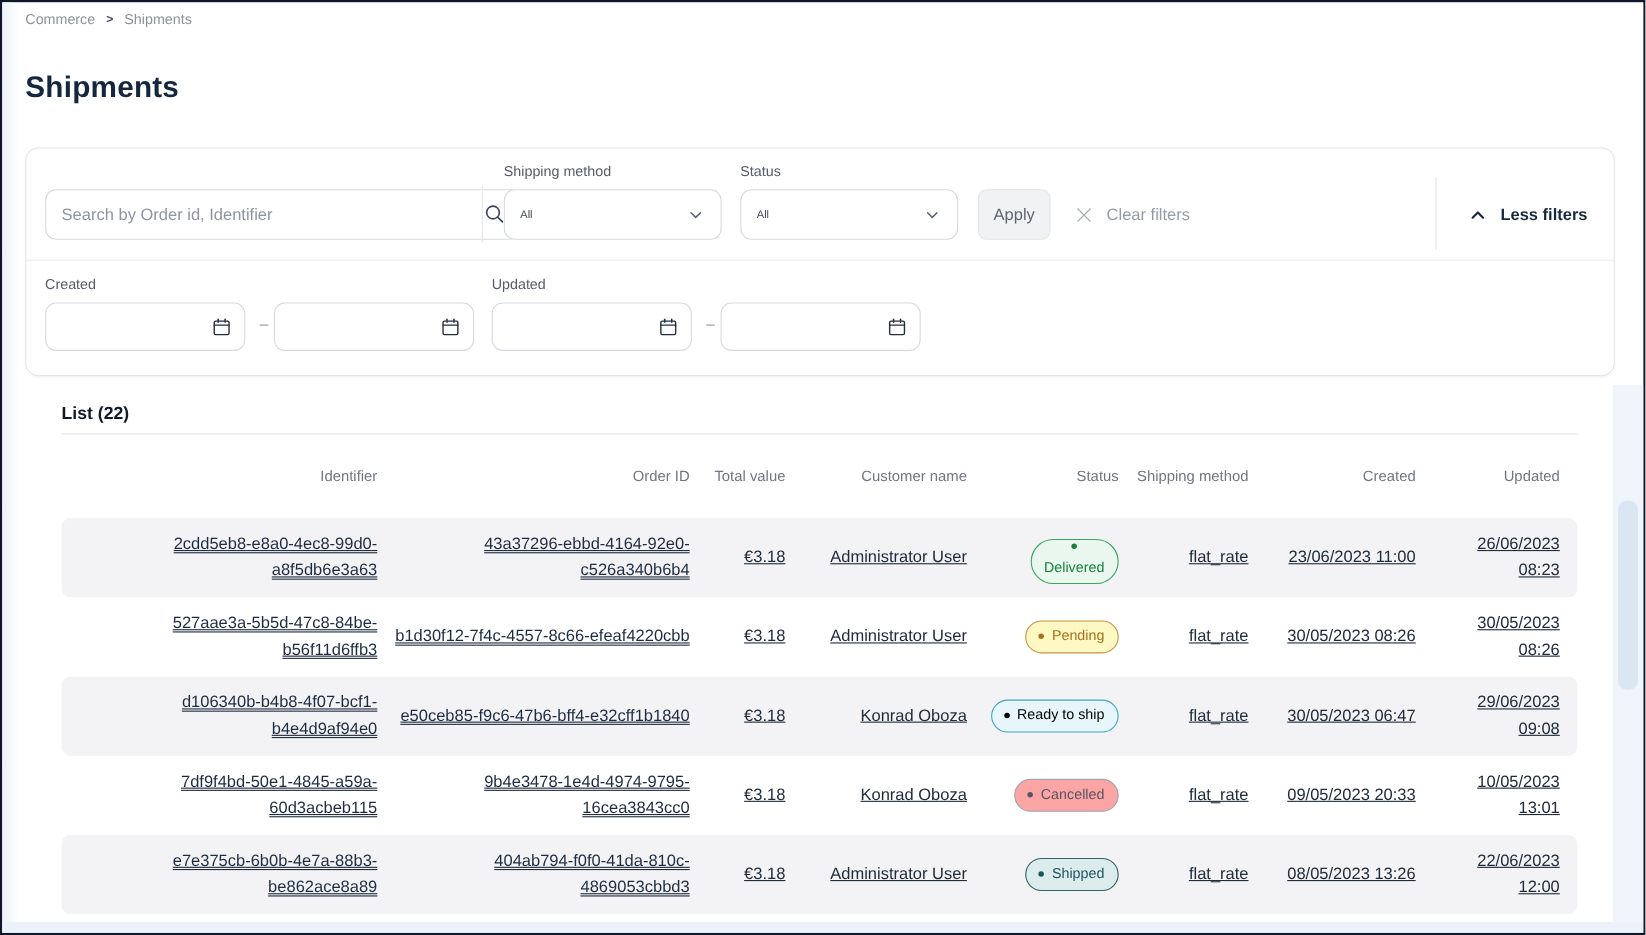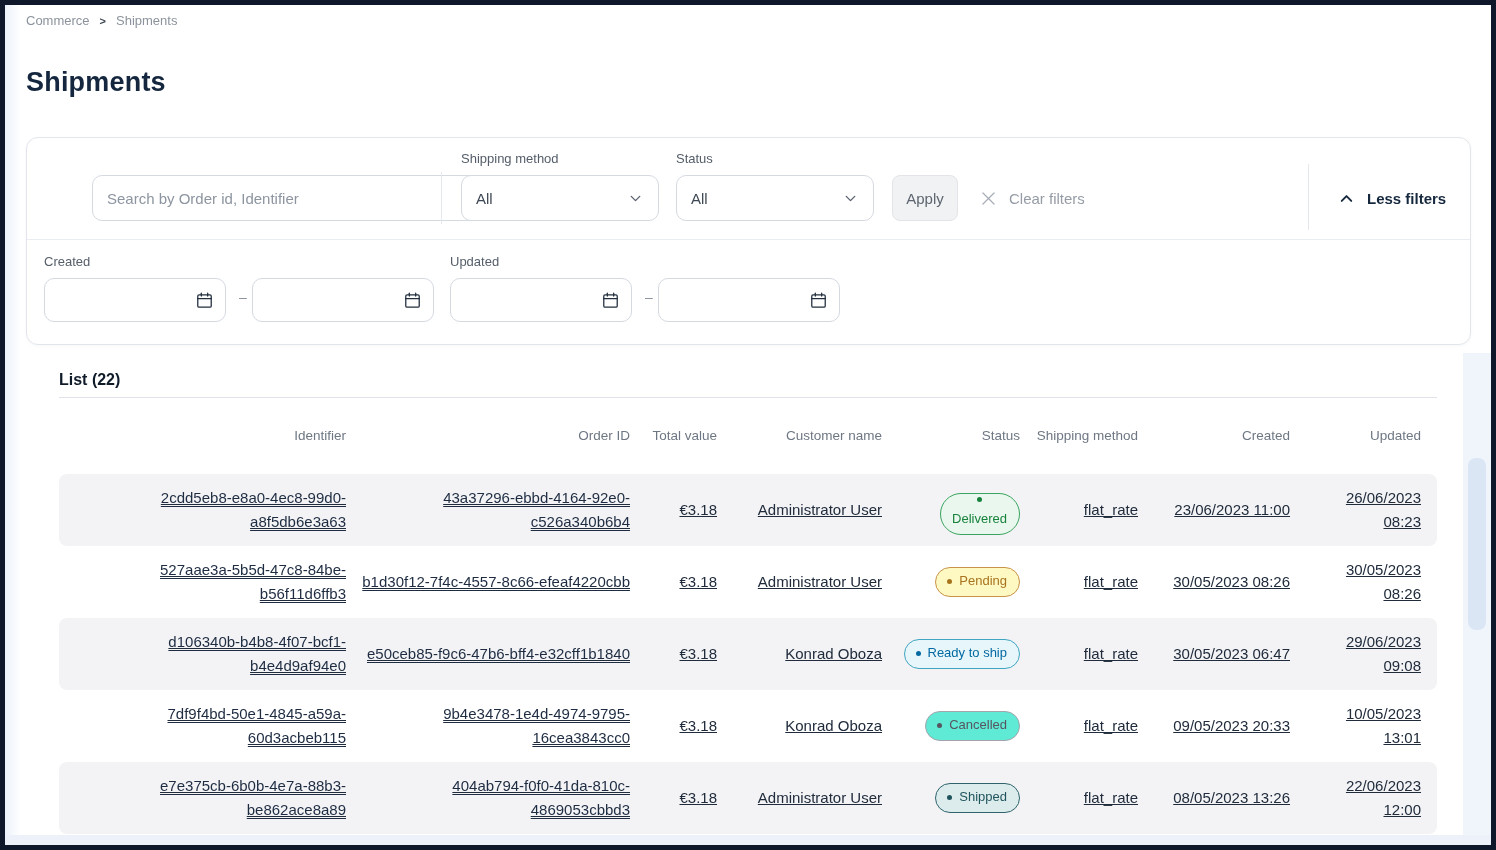--- a/index.html
+++ b/index.html
@@ -1,58 +1,58 @@
 <!DOCTYPE html>
 <html><head>
 <meta charset="utf-8">
 <style>
   * { box-sizing: border-box; }
   html,body { margin:0; padding:0; }
   body { width:1496px; height:850px; font-family:"Liberation Sans",sans-serif; }
 
   .page { position:relative; width:1496px; height:850px; background:#ffffff;
-          border:5px solid #0f172a; overflow:hidden; }
+          border:2px solid #0f172a; overflow:hidden; }
 
   .left-tint { position:absolute; left:0; top:0; bottom:0; width:16px;
                background:linear-gradient(90deg,#edf2fa 0%, rgba(237,242,250,0) 100%); }
 
   
   .breadcrumb { position:absolute; left:21px; top:8px; display:flex; align-items:center;
                 gap:10px; font-size:13px; color:#8c939c; }
   .breadcrumb .crumb { cursor:pointer; }
   .breadcrumb .sep { color:#3f4854; font-size:11px; font-weight:bold; }
 
   .page-title { position:absolute; left:21px; top:62px; margin:0;
                 font-size:27px; font-weight:800; color:#15273e; letter-spacing:.2px; }
 
   
   .filter-card { position:absolute; left:21px; top:132px; width:1445px; height:208px;
                  background:#fff; border:1px solid #e2e6ec; border-radius:12px;
                  box-shadow:0 1px 3px rgba(20,40,80,.04); }
 
-  .search-wrap { position:absolute; left:17px; top:37px; width:432px; height:46px;margin-left:48px; }
+  .search-wrap { position:absolute; left:17px; top:37px; width:432px; height:46px; }
   .search-input { width:100%; height:100%; border:1px solid #d5dae1; border-radius:10px;
                   padding:0 46px 0 14px; font:15px "Liberation Sans",sans-serif;
                   color:#29323e; outline:none; background:#fff; }
   .search-input::placeholder { color:#8d95a0; }
   .search-icon { position:absolute; right:13px; top:12px; pointer-events:none; }
 
   .vdiv { position:absolute; width:1px; background:#e4e7ec; }
   .vdiv1 { left:414px; top:34px; height:52px; }
   .vdiv2 { left:1281px; top:26px; height:66px; }
 
   .field-label { position:absolute; font-size:13px; color:#545d69; }
   .lbl-shipping { left:434px; top:13px; }
   .lbl-status   { left:649px; top:13px; }
   .lbl-created  { left:17px;  top:116px; }
   .lbl-updated  { left:423px; top:116px; }
 
   .select { position:absolute; top:37px; width:198px; height:46px; background:#fff;
             border:1px solid #d5dae1; border-radius:10px; display:flex; align-items:center;
-            justify-content:space-between; padding:0 14px; font-size:15px; color:#3e4855;
+            justify-content:space-between; padding:0 14px; font-size:10px; color:#3e4855;
             cursor:pointer; }
   .sel-shipping { left:434px; }
   .sel-status   { left:649px; }
 
   .apply-btn { position:absolute; left:865px; top:37px; width:66px; height:46px;
                background:#f1f2f3; border:1px solid #e2e4e7; border-radius:8px;
                font:15px "Liberation Sans",sans-serif; color:#5d6670; cursor:pointer; }
 
   .clear-btn { position:absolute; left:952px; top:37px; height:46px; display:flex;
                align-items:center; gap:11px; font-size:15px; color:#959ca6; cursor:pointer; }
@@ -243,34 +243,34 @@
             </span></div>
           <div class="tcell cell-text">flat_rate</div>
           <div class="tcell cell-text">30/05/2023 08:26</div>
           <div class="tcell cell-text">30/05/2023 08:26</div>
         </div>
         <div class="trow odd">
           <div class="tcell "><a class="uuid-link">d106340b-b4b8-4f07-bcf1-b4e4d9af94e0</a></div>
           <div class="tcell "><a class="uuid-link">e50ceb85-f9c6-47b6-bff4-e32cff1b1840</a></div>
           <div class="tcell cell-text">€3.18</div>
           <div class="tcell cell-text">Konrad Oboza</div>
-          <div class="tcell "><span class="badge" style="color: #0369a1; border-color: rgb(63, 165, 193); background: rgb(231, 246, 251);">
+          <div class="tcell "><span class="badge" style="color: #000000; border-color: rgb(63, 165, 193); background: rgb(231, 246, 251);">
               <span class="dot"></span>
               <span>Ready to ship</span>
             </span></div>
           <div class="tcell cell-text">flat_rate</div>
           <div class="tcell cell-text">30/05/2023 06:47</div>
           <div class="tcell cell-text">29/06/2023 09:08</div>
         </div>
         <div class="trow">
           <div class="tcell "><a class="uuid-link">7df9f4bd-50e1-4845-a59a-60d3acbeb115</a></div>
           <div class="tcell "><a class="uuid-link">9b4e3478-1e4d-4974-9795-16cea3843cc0</a></div>
           <div class="tcell cell-text">€3.18</div>
           <div class="tcell cell-text">Konrad Oboza</div>
-          <div class="tcell "><span class="badge" style="color: rgb(88, 84, 96); border-color: rgb(166, 163, 172); background: #5eead4;">
+          <div class="tcell "><span class="badge" style="color: rgb(88, 84, 96); border-color: rgb(166, 163, 172); background: #fca5a5;">
               <span class="dot"></span>
               <span>Cancelled</span>
             </span></div>
           <div class="tcell cell-text">flat_rate</div>
           <div class="tcell cell-text">09/05/2023 20:33</div>
           <div class="tcell cell-text">10/05/2023 13:01</div>
         </div>
         <div class="trow odd">
           <div class="tcell "><a class="uuid-link">e7e375cb-6b0b-4e7a-88b3-be862ace8a89</a></div>
           <div class="tcell "><a class="uuid-link">404ab794-f0f0-41da-810c-4869053cbbd3</a></div>

